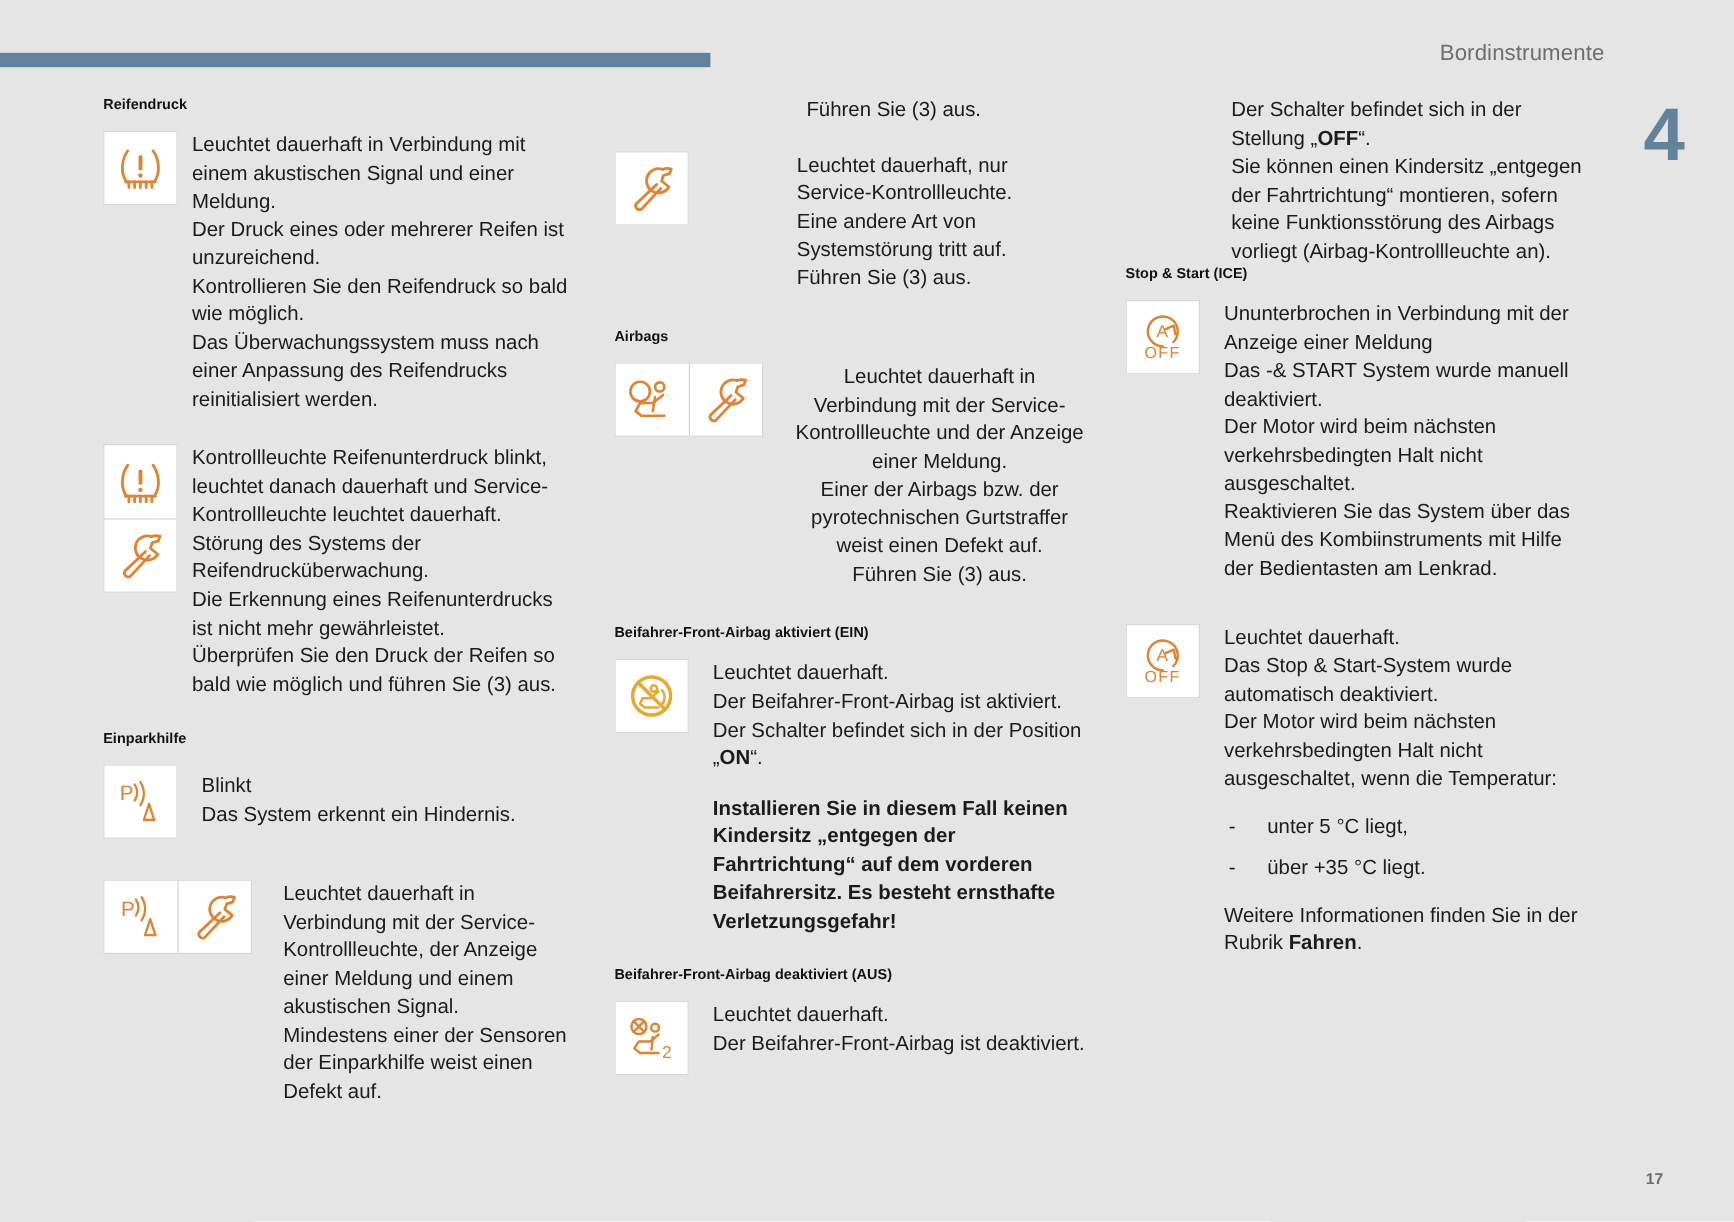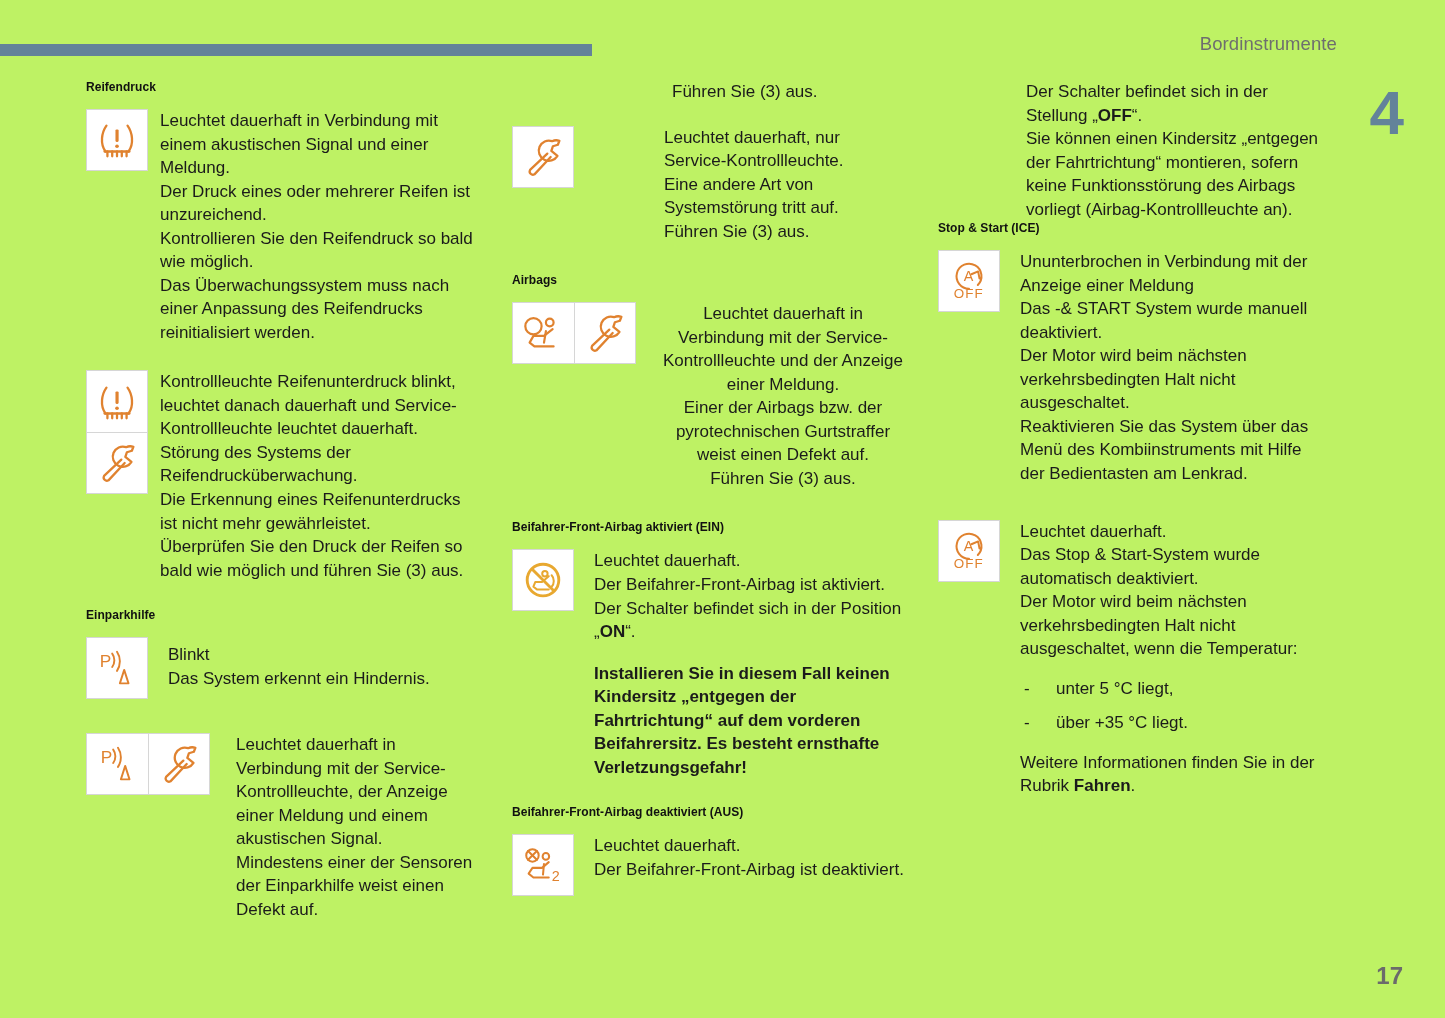--- a/index.html
+++ b/index.html
@@ -8,21 +8,21 @@
     background: #ffffff;
   }
   body {
     font-family: "Liberation Sans", sans-serif;
     color: #1b1b1b;
   }
   #page {
     position: relative;
     width: 1445px;
     height: 1018px;
-    background: #bef264;
+    background: #e5e5e5;
     overflow: hidden;
   }
 
   
   .header-bar {
     position: absolute;
     left: 0;
     top: 44px;
     width: 592px;
     height: 12px;
@@ -42,23 +42,23 @@
     right: 42px;
     top: 82px;
     font-size: 62px;
     font-weight: bold;
     color: #63839a;
     line-height: 1;
     letter-spacing: -1px;
   }
   .page-number {
     position: absolute;
-    right: 42px;
+    right: 59px;
     bottom: 28px;
-    font-size: 24px;
+    font-size: 13px;
     font-weight: bold;
     color: #6b6b6b;
   }
 
   
   .col {
     position: absolute;
     top: 80px;
   }
   .col-left   { left: 86px;  width: 392px; }

